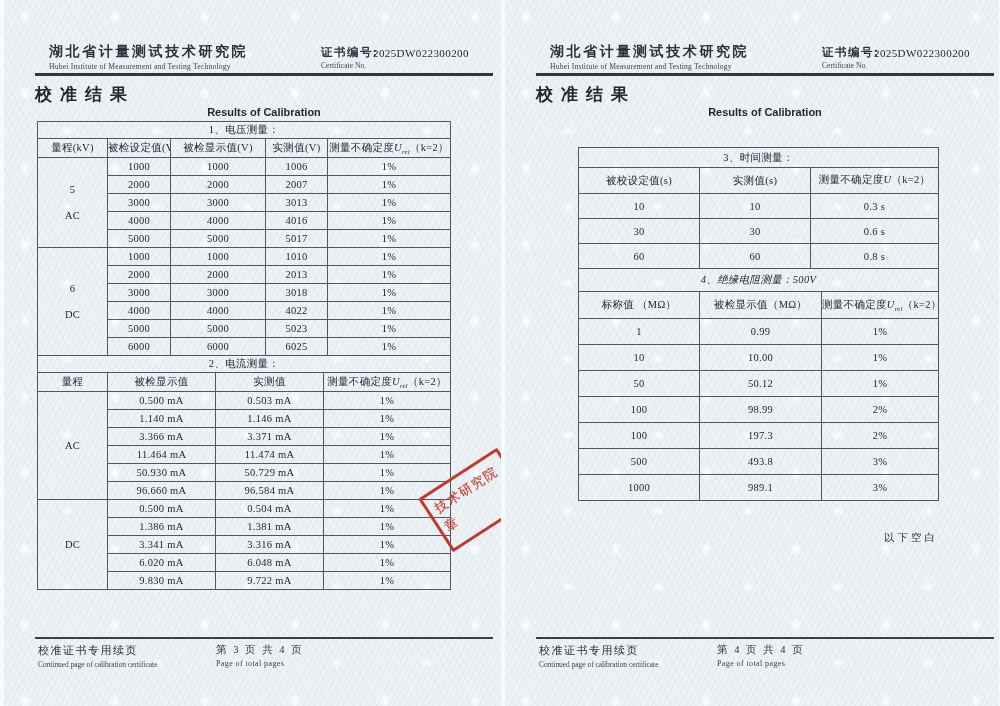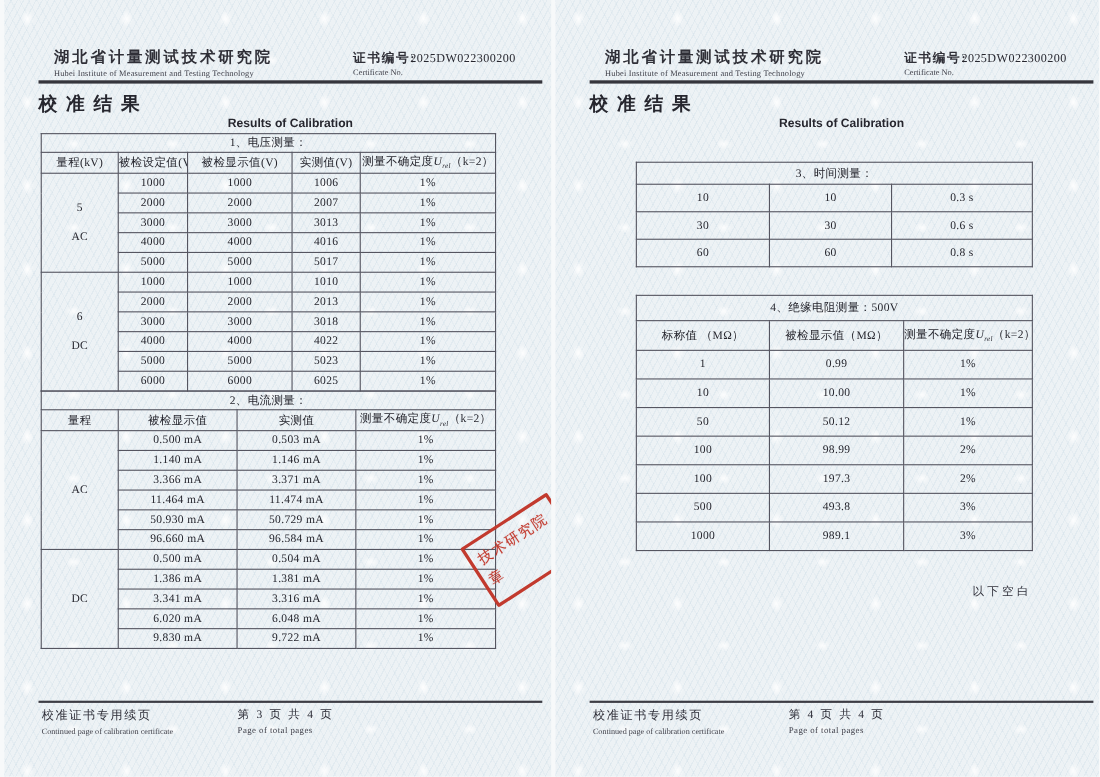--- a/index.html
+++ b/index.html
@@ -306,20 +306,25 @@
       <table class="cal-table" style="width: 360px;">
         <colgroup>
           <col style="width: 121px;">
           <col style="width: 111px;">
           <col style="width: 128px;">
         </colgroup>
         <tbody>
           <tr style="height: 20px;">
             <td colspan="3" class="section-cell">3、时间测量：</td>
           </tr>
+          <tr style="height: 26px;">
+            <td class="head-cell">被校设定值(s)</td>
+            <td class="head-cell">实测值(s)</td>
+            <td class="head-cell"><span>测量不确定度</span><span class="u-sym">U</span><sub class="u-sub"></sub><span>（k=2）</span></td>
+          </tr>
           <tr style="height: 25px;">
             <td>10</td>
             <td>10</td>
             <td>0.3 s</td>
           </tr>
           <tr style="height: 25px;">
             <td>30</td>
             <td>30</td>
             <td>0.6 s</td>
           </tr>
@@ -332,21 +337,21 @@
       </table>
     </div>
   <div class="tablebox tbl-resistance">
       <table class="cal-table" style="width: 360px;">
         <colgroup>
           <col style="width: 121px;">
           <col style="width: 122px;">
           <col style="width: 117px;">
         </colgroup>
         <tbody>
-          <tr style="height: 23px;">
+          <tr style="height: 23px; font-style: italic;">
             <td colspan="3" class="section-cell">4、绝缘电阻测量：500V</td>
           </tr>
           <tr style="height: 27px;">
             <td class="head-cell">标称值 （MΩ）</td>
             <td class="head-cell">被检显示值（MΩ）</td>
             <td class="head-cell"><span>测量不确定度</span><span class="u-sym">U</span><sub class="u-sub">rel</sub><span>（k=2）</span></td>
           </tr>
           <tr style="height: 26px;">
             <td>1</td>
             <td>0.99</td>

